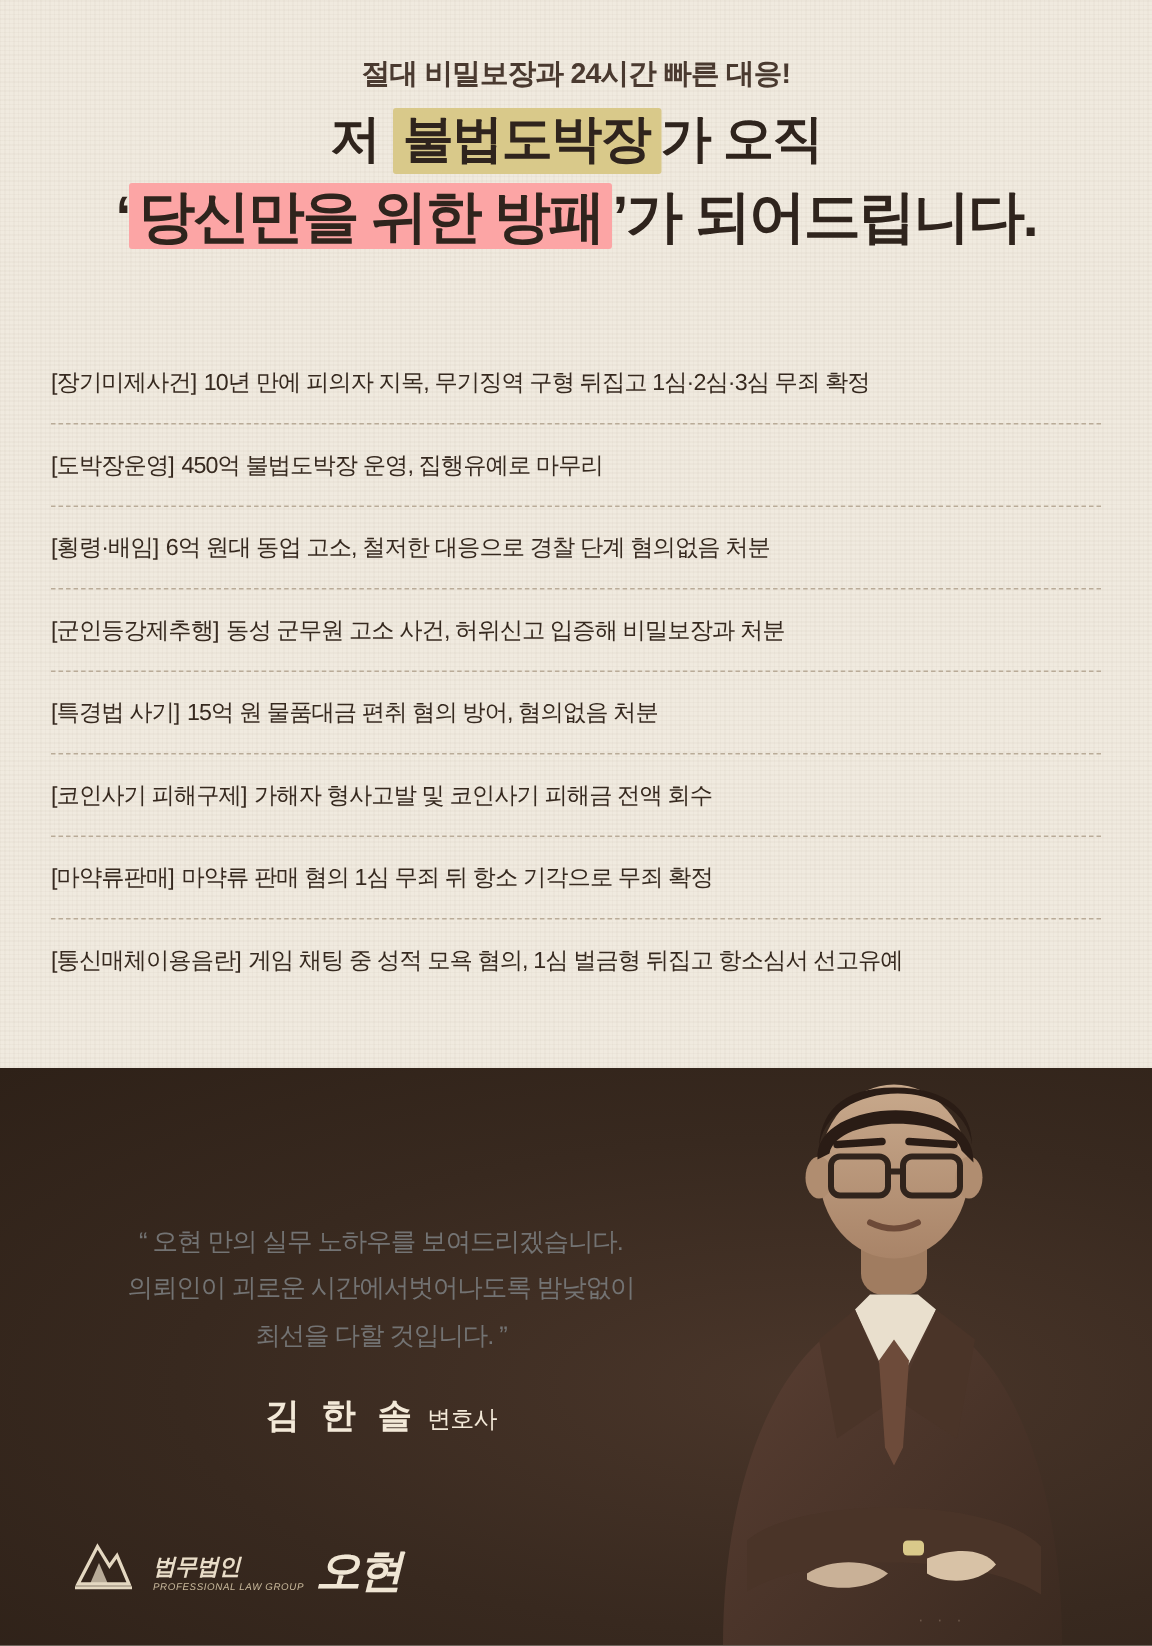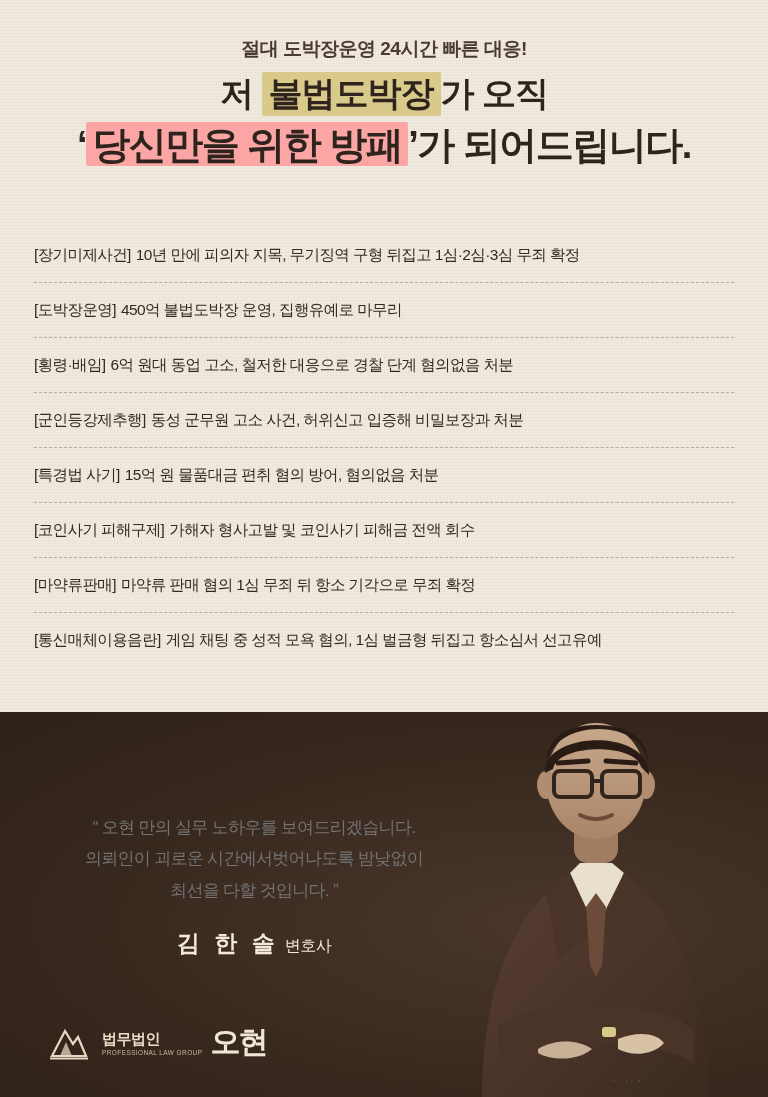--- a/index.html
+++ b/index.html
@@ -153,23 +153,23 @@
     font-size: 16px;
     margin-left: 6px;
   }
 
   
   .logo {
     position: absolute;
     left: 48px;
     top: 1022px;
     display: flex;
-    align-items: center;
     gap: 12px;
     color: #e9ddc8;
+    font-style: italic;
   }
   .logo-mark {
     width: 42px;
     height: 40px;
   }
   .logo-text-wrap { display: flex; align-items: flex-end; gap: 8px; }
   .logo-kr {
     font-size: 15px;
     font-weight: bold;
     letter-spacing: -0.5px;
@@ -203,21 +203,21 @@
 
 <div id="poster">
 
   <div class="top-area">
     <div class="paper-tex"></div>
   </div>
 
   <div class="bottom-area"></div>
 
   <div class="headline">
-    <div class="kicker">절대 도박장운영 24시간 빠른 대응!</div>
+    <div class="kicker">절대 비밀보장과 24시간 빠른 대응!</div>
     <div class="line1">
       <span>저 </span><span class="hl">불법도박장</span><span>가 오직</span>
     </div>
     <div class="line2">
       <span>‘</span><span class="hl2">당신만을 위한 방패</span><span>’가 되어드립니다.</span>
     </div>
   </div>
 
   <div class="case-list">
     <div class="case-row">

